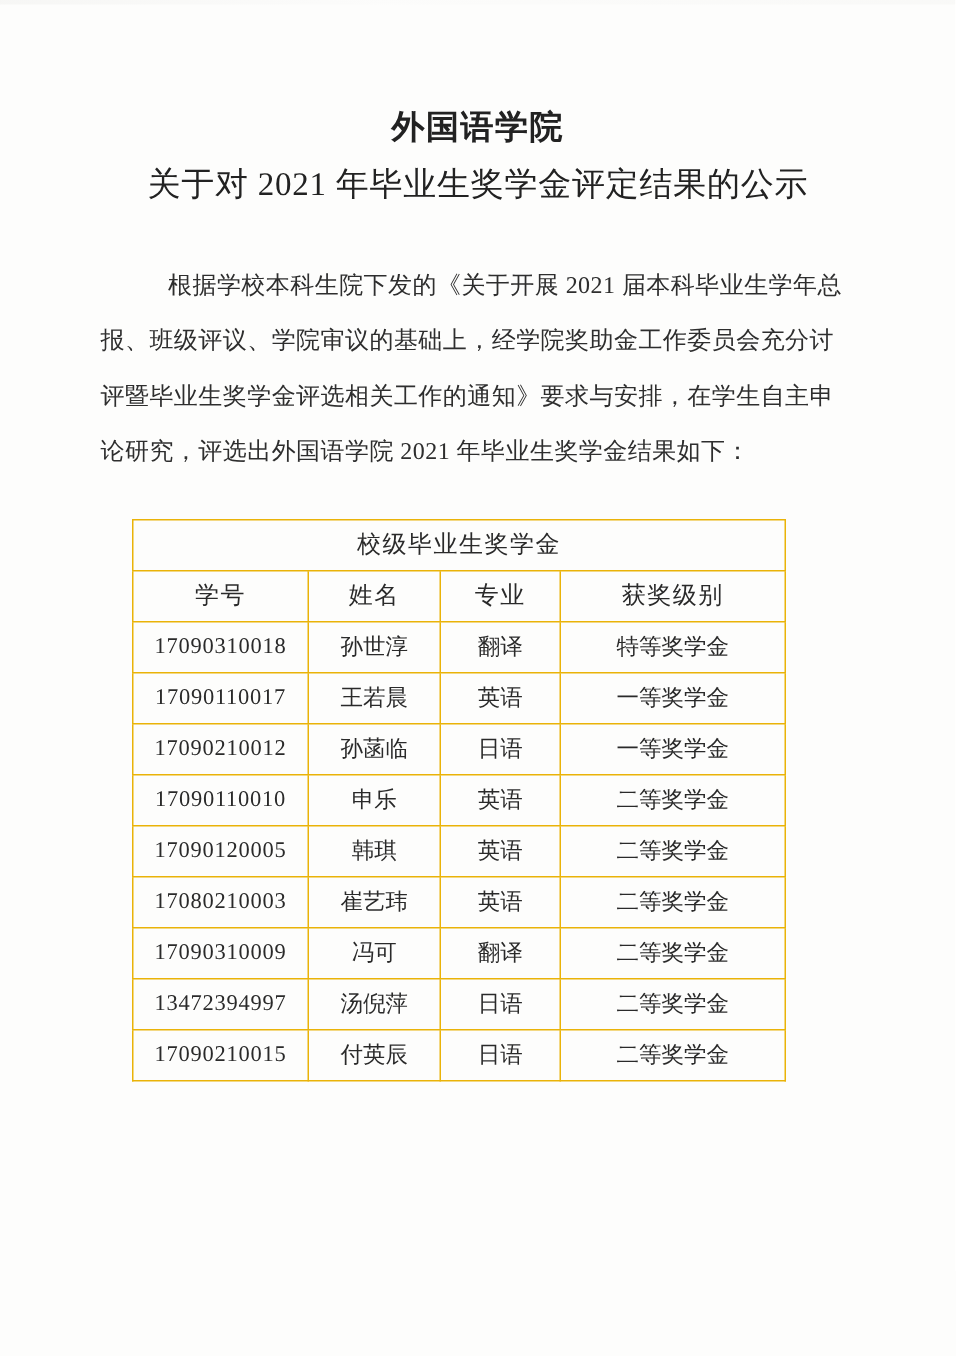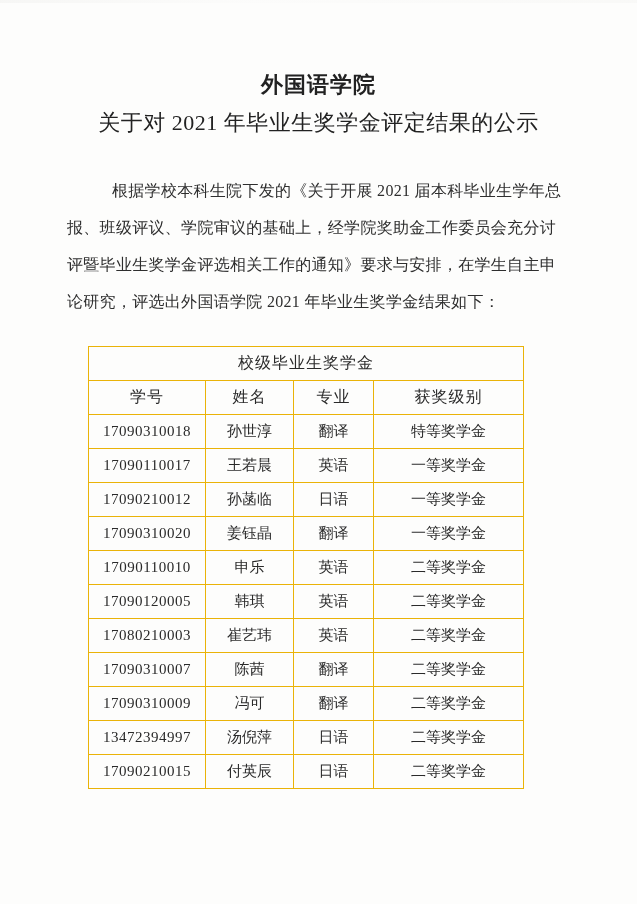--- a/index.html
+++ b/index.html
@@ -150,47 +150,35 @@
           <td>英语</td>
           <td>一等奖学金</td>
         </tr>
         <tr>
           <td class="id-cell">17090210012</td>
           <td>孙菡临</td>
           <td>日语</td>
           <td>一等奖学金</td>
         </tr>
         <tr>
-          <td class="id-cell">17090310020</td>
-          <td>姜钰晶</td>
-          <td>翻译</td>
-          <td>一等奖学金</td>
-        </tr>
-        <tr>
           <td class="id-cell">17090110010</td>
           <td>申乐</td>
           <td>英语</td>
           <td>二等奖学金</td>
         </tr>
         <tr>
           <td class="id-cell">17090120005</td>
           <td>韩琪</td>
           <td>英语</td>
           <td>二等奖学金</td>
         </tr>
         <tr>
           <td class="id-cell">17080210003</td>
           <td>崔艺玮</td>
           <td>英语</td>
-          <td>二等奖学金</td>
-        </tr>
-        <tr>
-          <td class="id-cell">17090310007</td>
-          <td>陈茜</td>
-          <td>翻译</td>
           <td>二等奖学金</td>
         </tr>
         <tr>
           <td class="id-cell">17090310009</td>
           <td>冯可</td>
           <td>翻译</td>
           <td>二等奖学金</td>
         </tr>
         <tr>
           <td class="id-cell">13472394997</td>

